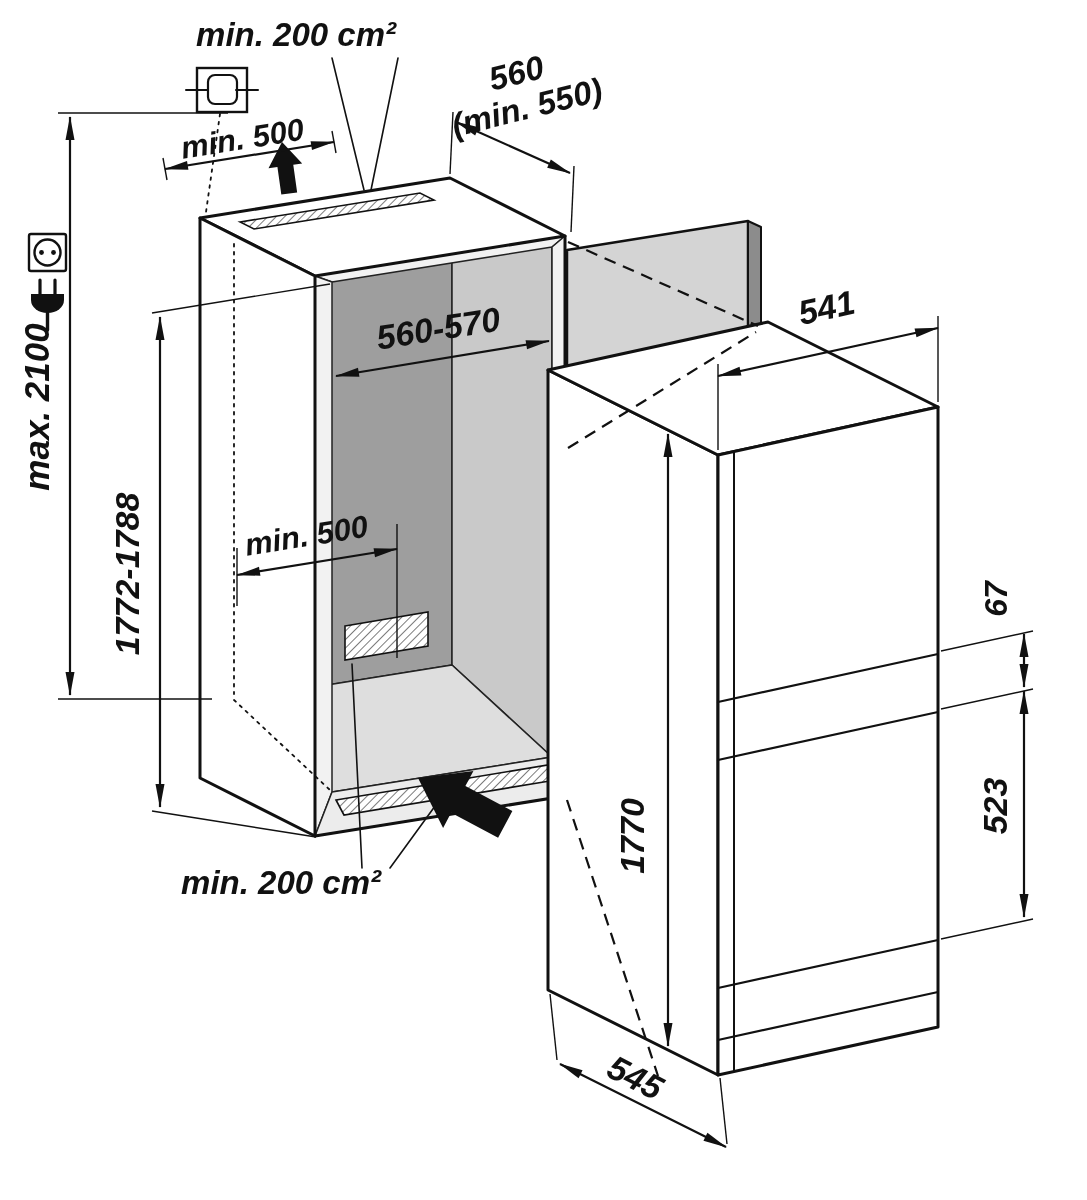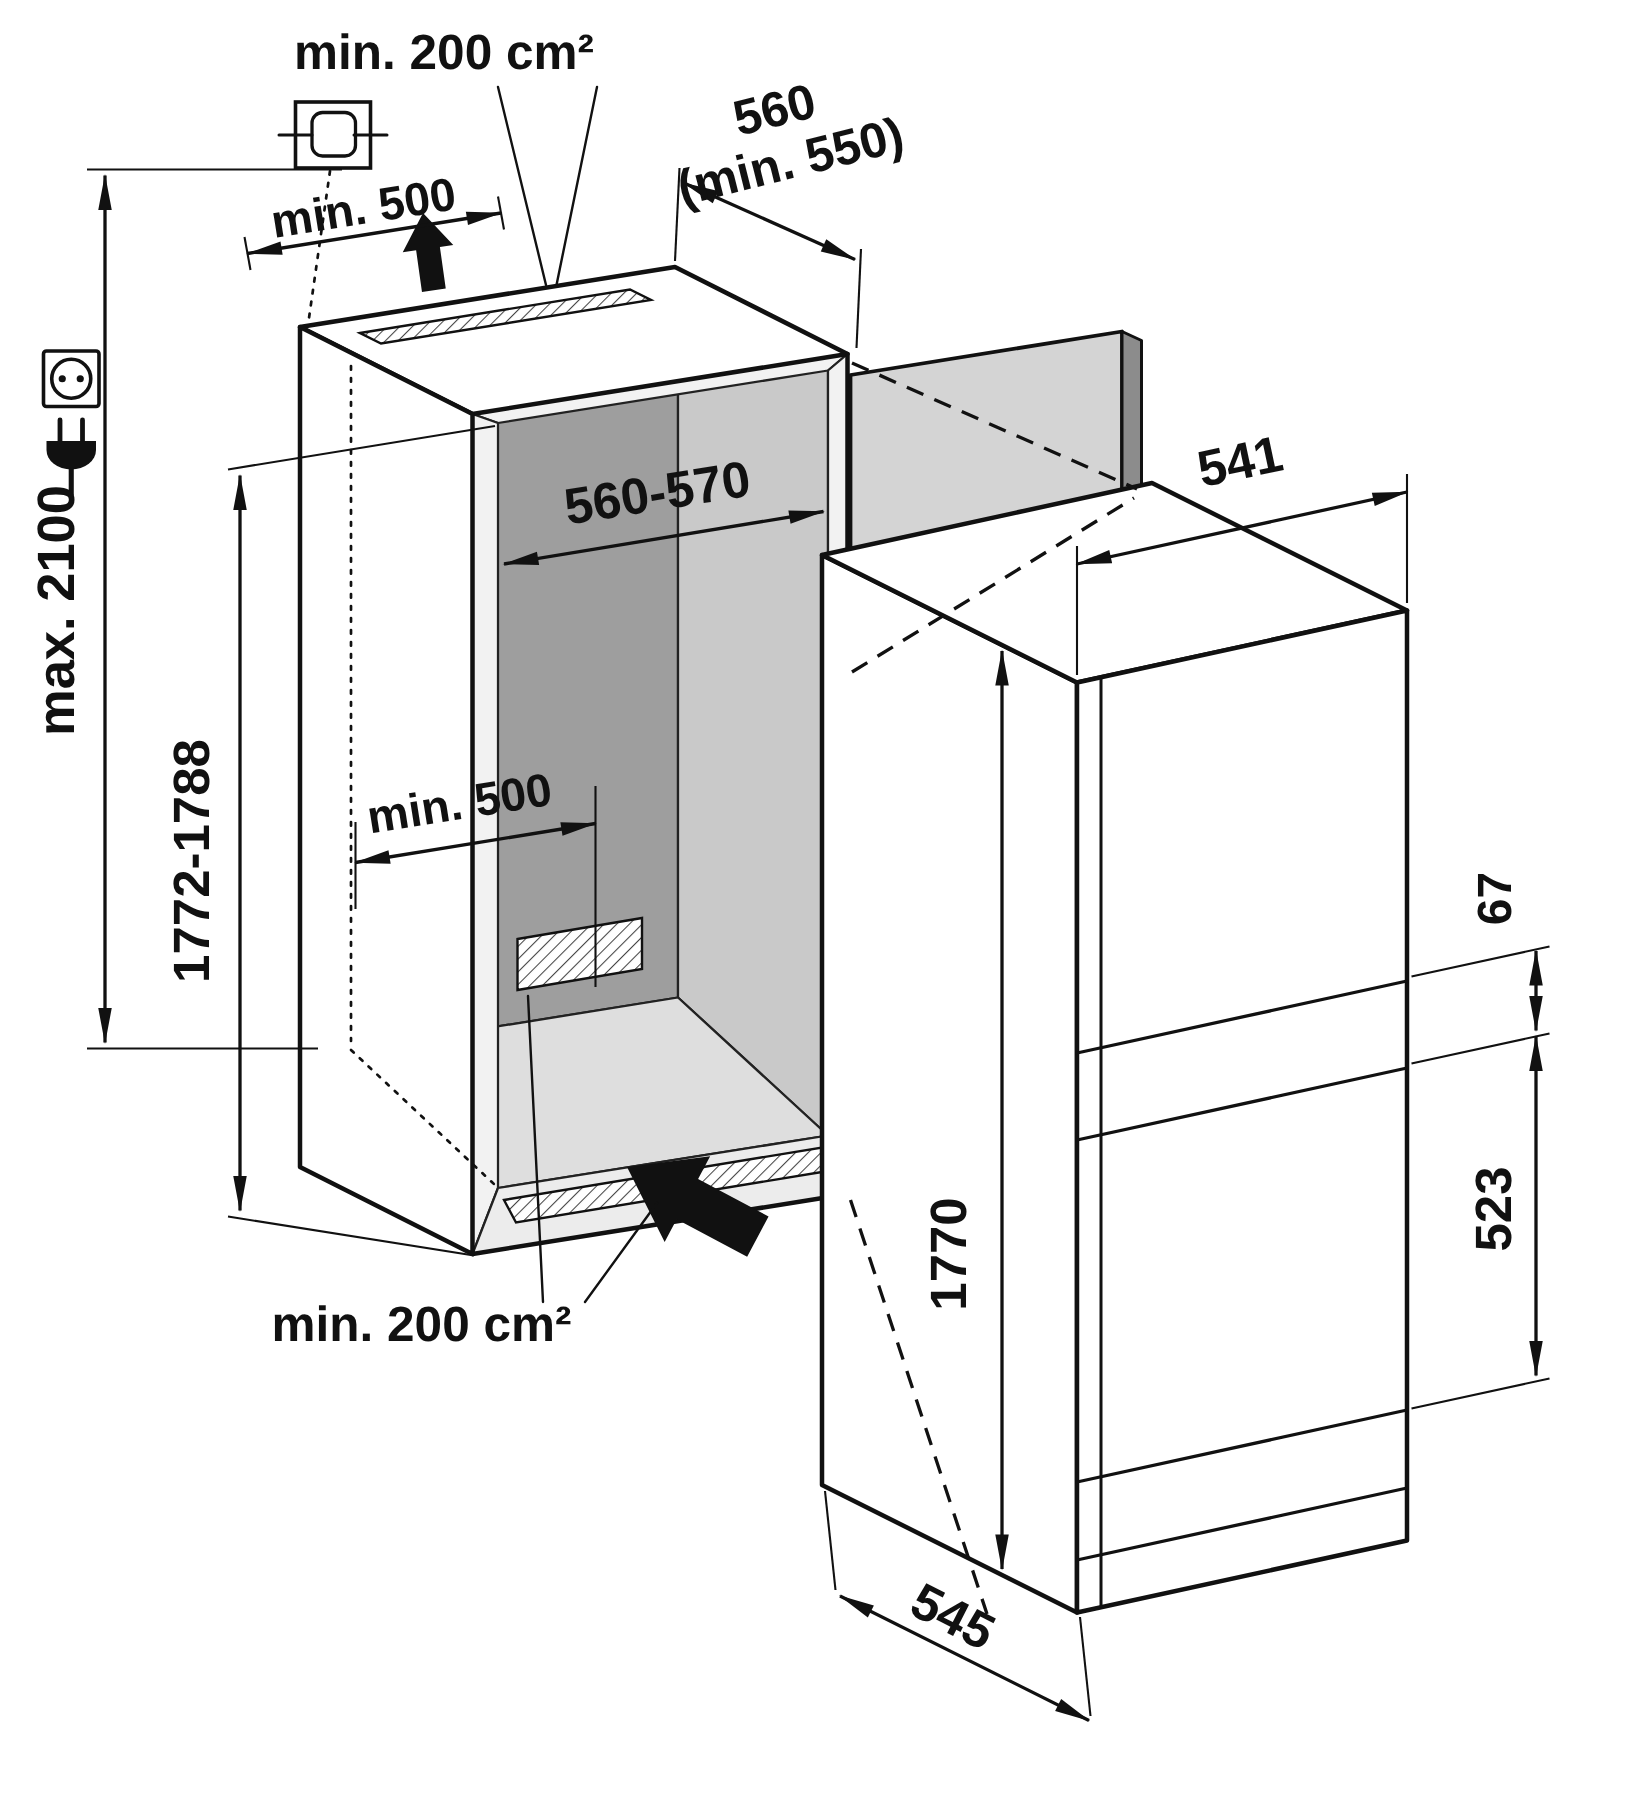--- a/index.html
+++ b/index.html
@@ -1,16 +1,16 @@
 <!DOCTYPE html>
 <html><head>
 <meta charset="utf-8">
 <style>
   html,body{margin:0;padding:0;background:#fff;}
-  #stage{position:relative;width:1087px;height:1200px;background:#ffffff;overflow:hidden;}
+  #stage{position:relative;width:1087px;height:1200px;background:#ffffff;overflow:hidden;font-style:italic;}
   svg{position:absolute;left:0;top:0;}
   text.t{font-family:"Liberation Sans",sans-serif;font-weight:bold;fill:#111;}
   .ln{stroke:#111;fill:none;stroke-linecap:round;}
   .dim{stroke:#111;fill:none;stroke-width:2.2;}
   .ext{stroke:#111;fill:none;stroke-width:1.4;}
   .dash{stroke:#111;fill:none;stroke-width:2.2;stroke-dasharray:12 8;}
   .dot{stroke:#111;fill:none;stroke-width:1.8;stroke-dasharray:2.5 5.5;stroke-linecap:round;}
   .face{stroke:#111;stroke-width:3;stroke-linejoin:round;}
   .inner{stroke:#222;stroke-width:1.5;stroke-linejoin:round;}
 </style>

